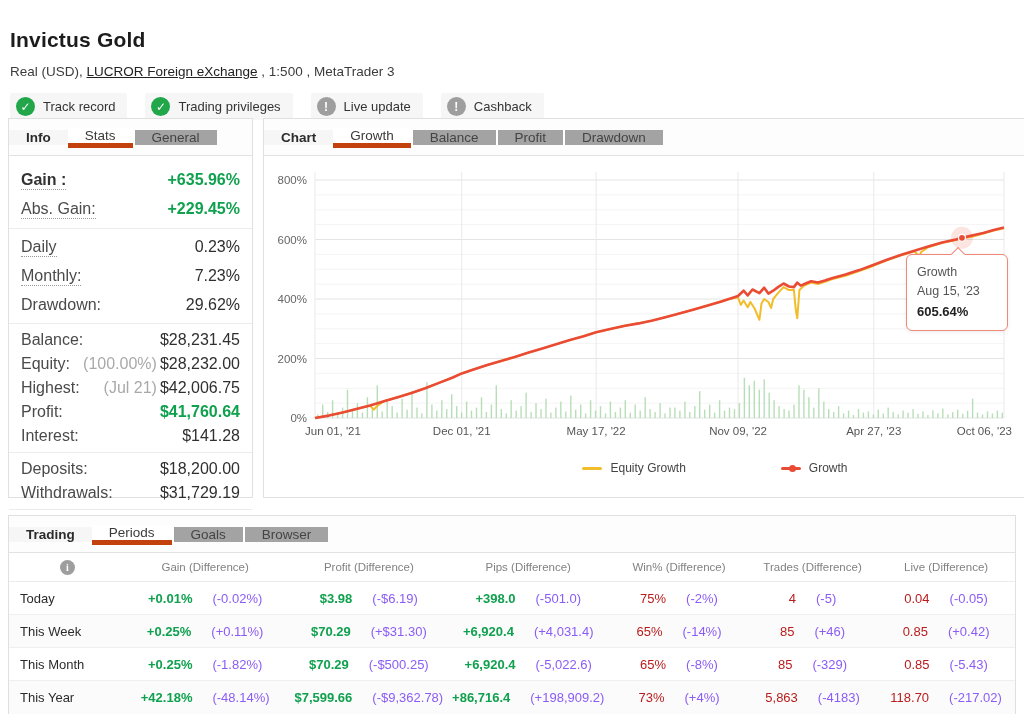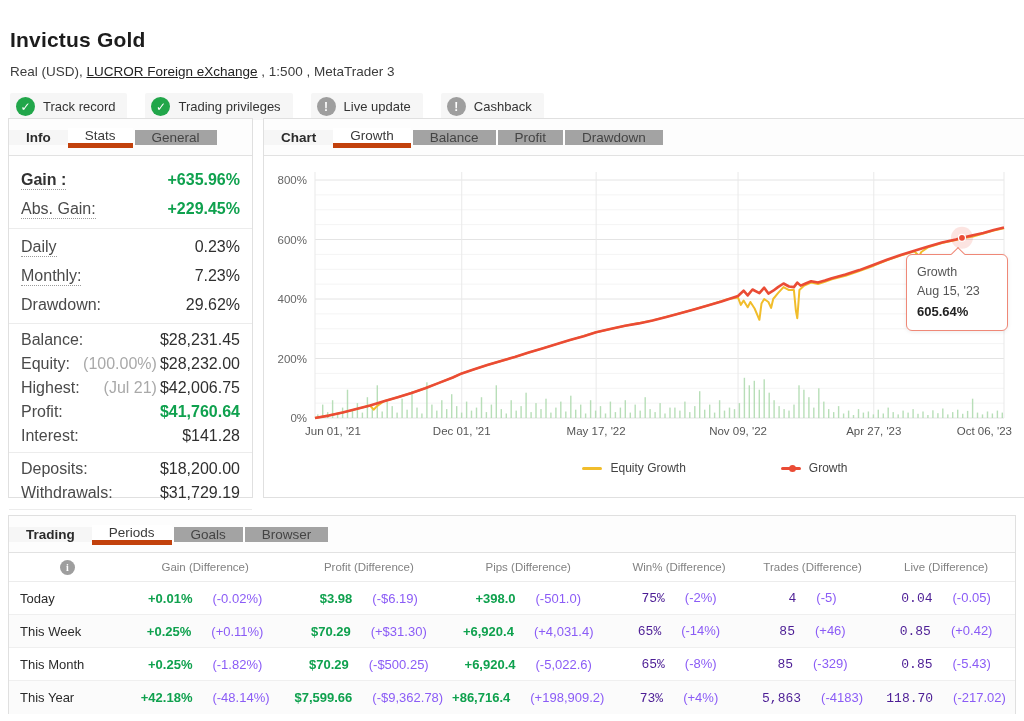--- a/index.html
+++ b/index.html
@@ -63,21 +63,21 @@
   .ptable { width:100%; font-size:13px; }
   .prow { display:grid; grid-template-columns:110px 2fr 1.8fr 1.9fr 1.6fr 1.5fr 1.6fr; align-items:center; }
   .prow.head { height:29px; font-size:11.5px; color:#828282; border-bottom:1px solid #ececec; }
   .prow.body { height:33px; border-bottom:1px solid #efefef; }
   .prow.body:nth-child(odd) { background:#fbfbfb; }
   .prow.body:last-child { border-bottom:none; }
   .pcell { text-align:center; }
   .pcell.first { text-align:left; padding-left:11px; color:#2b2b2b; }
   .pcell .diff { color:#8b5cf6; margin-left:20px; }
   .pcell .main.green { font-weight:bold; }
-  .pcell .main.dark { color:#4c1d95;font-family:Liberation Mono, monospace; }
+  .pcell .main.dark { color:#b91c1c; }
   .head .pcell { cursor:pointer; }
   .info-circle { width:15px; height:15px; border-radius:50%; background:#9e9e9e; color:#fff; display:inline-flex;
                  align-items:center; justify-content:center; font-size:10px; font-weight:bold; font-family:"Liberation Serif",serif; }
 </style>
 </head>
 <body>
 
 <div class="page">
 
   <div class="hdr">

